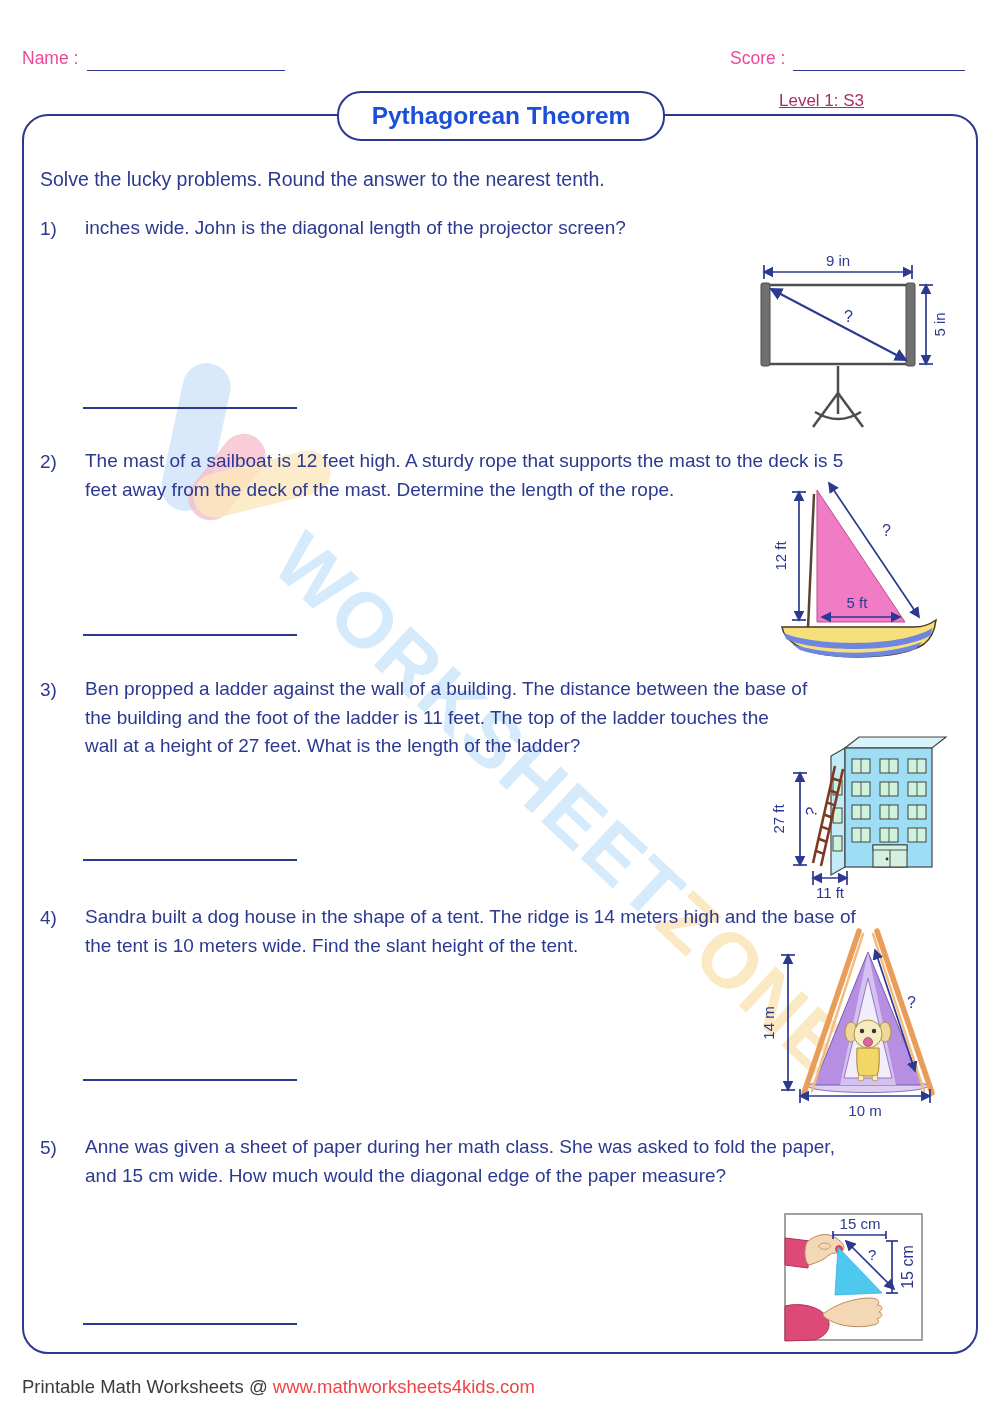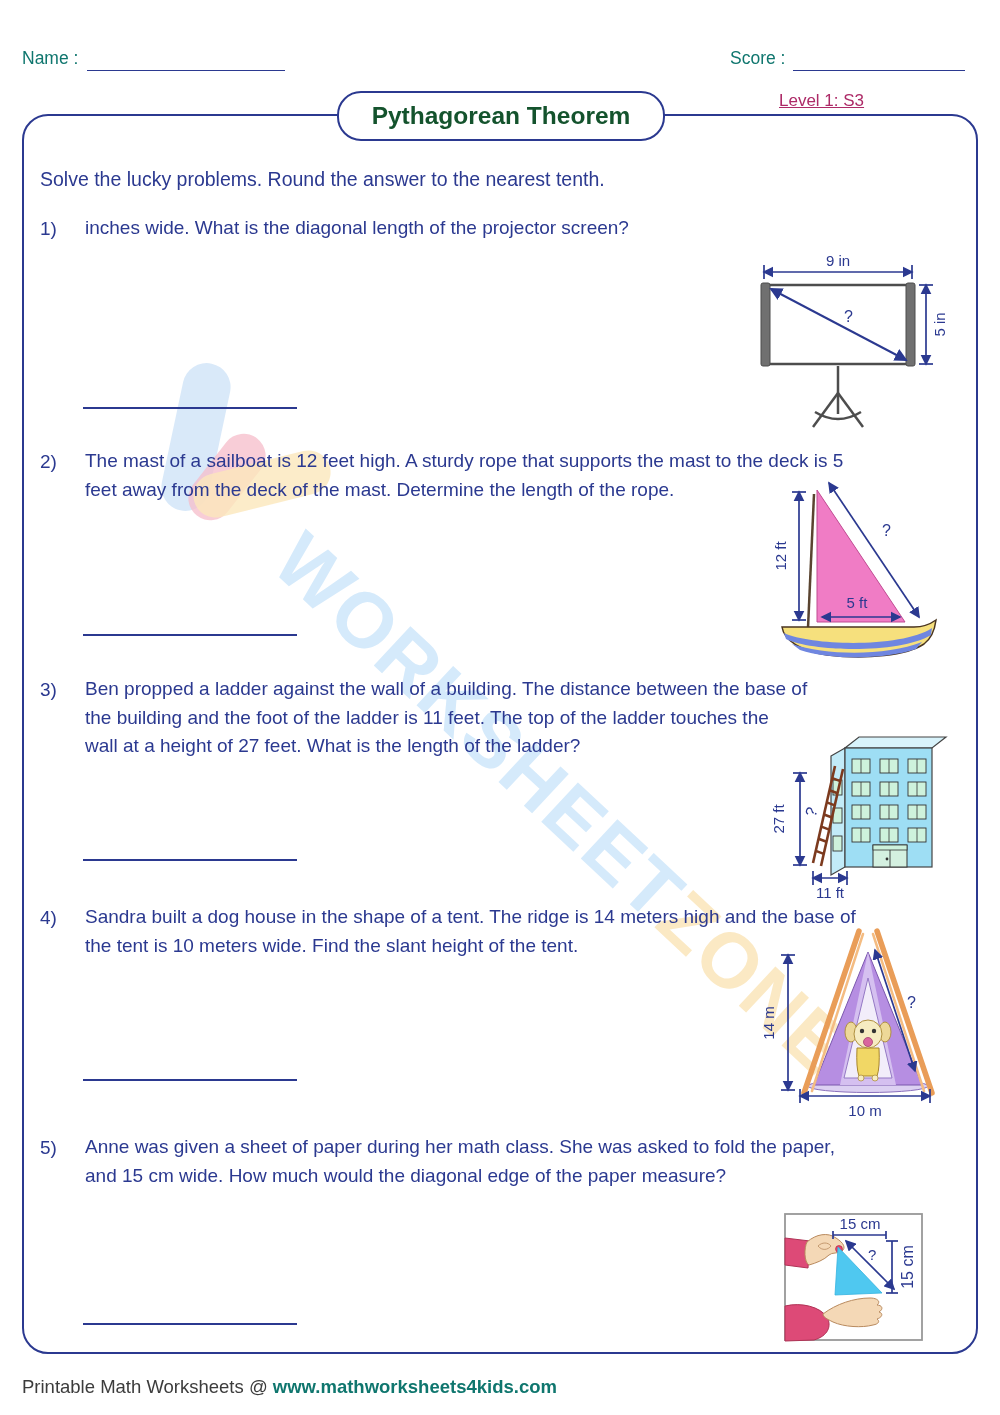--- a/index.html
+++ b/index.html
@@ -14,46 +14,46 @@
   .wm-blue{left:172px;top:362px;width:48px;height:150px;background:#cfe4f8;transform:rotate(12deg);opacity:.8;}
   .wm-pink{left:205px;top:428px;width:44px;height:98px;background:#f6bcc9;transform:rotate(38deg);opacity:.75;}
   .wm-yellow{left:192px;top:462px;width:140px;height:44px;background:#fbe7bb;transform:rotate(-14deg);opacity:.8;}
   .wm-text{
     position:absolute;left:318px;top:515px;transform:rotate(43deg);transform-origin:0 0;
     font-size:78px;font-weight:bold;letter-spacing:2px;white-space:nowrap;
     color:#d5eafb;z-index:0;
   }
   .wm-text .zone{color:#fbe9c4;}
   
-  .hdr-label{font-size:17.5px;color:#0f766e;z-index:2;}
+  .hdr-label{font-size:17.5px;color:#ec4899;z-index:2;}
   .blank-line{border-bottom:1.6px solid #2b3990;z-index:2;}
   .title-pill{
     left:337px;top:91px;width:324px;height:46px;background:#fff;
     border:2.5px solid #2b3990;border-radius:24px;display:flex;align-items:center;justify-content:center;
     z-index:3;
   }
-  .title-pill span{font-size:24.5px;font-weight:bold;color:#14532d;}
+  .title-pill span{font-size:24.5px;font-weight:bold;color:#1d4ed8;}
   .level{left:779px;top:91px;font-size:17px;color:#ad2a67;z-index:2;text-decoration:underline;}
   .main-box{
     left:22px;top:114px;width:952px;height:1236px;border:2px solid #2b3990;border-radius:26px;
     z-index:1;background:transparent;
   }
   .instructions{left:40px;top:168px;font-size:19.5px;color:#2b3990;z-index:2;white-space:nowrap;}
   .pnum{font-size:19px;color:#2b3990;z-index:2;}
   .pline{font-size:19px;line-height:28.5px;color:#2b3990;z-index:2;white-space:nowrap;}
   .ans{border-top:2px solid #2b3990;width:214px;left:83px;z-index:2;}
   .fig{position:absolute;z-index:2;}
   svg text{font-family:"Liberation Sans",sans-serif;fill:#2b3990;}
   .dim{stroke:#2b3990;stroke-width:1.7;fill:none;}
   .tick{stroke:#2b3990;stroke-width:1.7;}
   .dlab{font-size:15px;}
   .qlab{font-size:16px;}
   
   .footer{left:22px;top:1376px;font-size:18.5px;color:#3c3c3c;z-index:2;white-space:nowrap;}
-  .footer a{color:#0f766e;text-decoration:none;font-weight:bold;}
+  .footer a{color:#ef4444;text-decoration:none;}
 </style>
 </head>
 <body>
 
 <div class="wm">
   <div class="wm-stroke wm-blue"></div>
   <div class="wm-stroke wm-pink"></div>
   <div class="wm-stroke wm-yellow"></div>
   <div class="wm-text"><span>WORKSHEET</span><span class="zone">ZONE</span></div>
 </div>
@@ -67,21 +67,21 @@
 
 <div class="abs main-box"></div>
 <div class="abs title-pill">
   <span>Pythagorean Theorem</span>
 </div>
 
 <div class="abs instructions">Solve the lucky problems. Round the answer to the nearest tenth.</div>
 
 <div class="abs pnum" style="left:40px;top:218px">1)</div>
 <div class="abs" style="left:85px;top:214px">
-  <div class="pline">inches wide. What is the diagonal length of the projector screen?</div>
+  <div class="pline">inches wide. John is the diagonal length of the projector screen?</div>
 </div>
 <div class="abs ans" style="top:407px"></div>
 
 <div class="abs pnum" style="left:40px;top:451px">2)</div>
 <div class="abs" style="left:85px;top:447px">
   <div class="pline">The mast of a sailboat is 12 feet high. A sturdy rope that supports the mast to the deck is 5</div>
   <div class="pline">feet away from the deck of the mast. Determine the length of the rope.</div>
 </div>
 <div class="abs ans" style="top:634px"></div>
 

